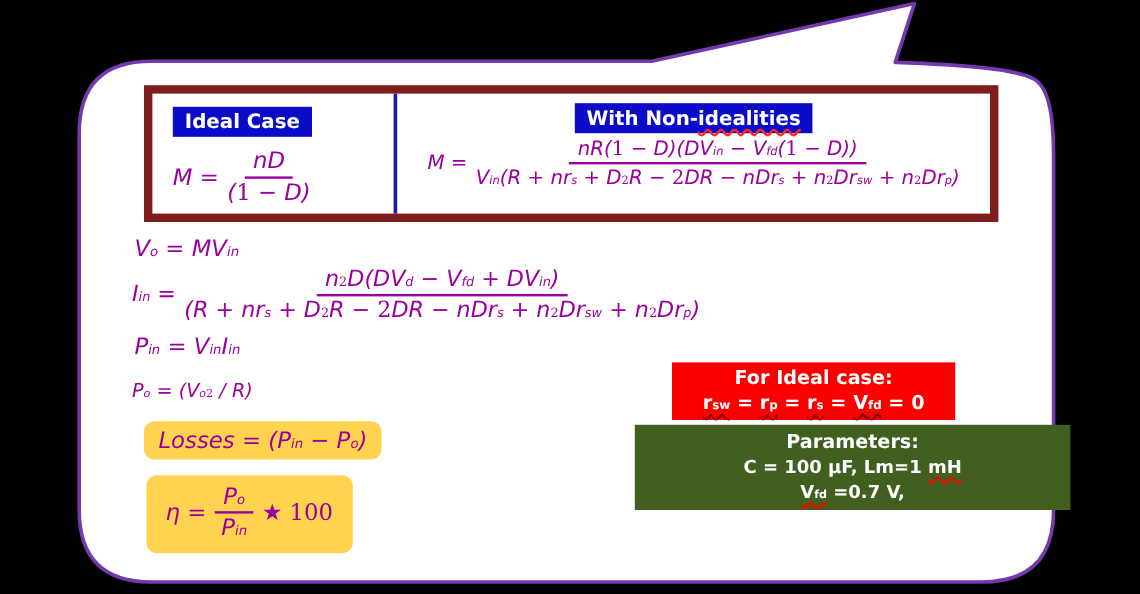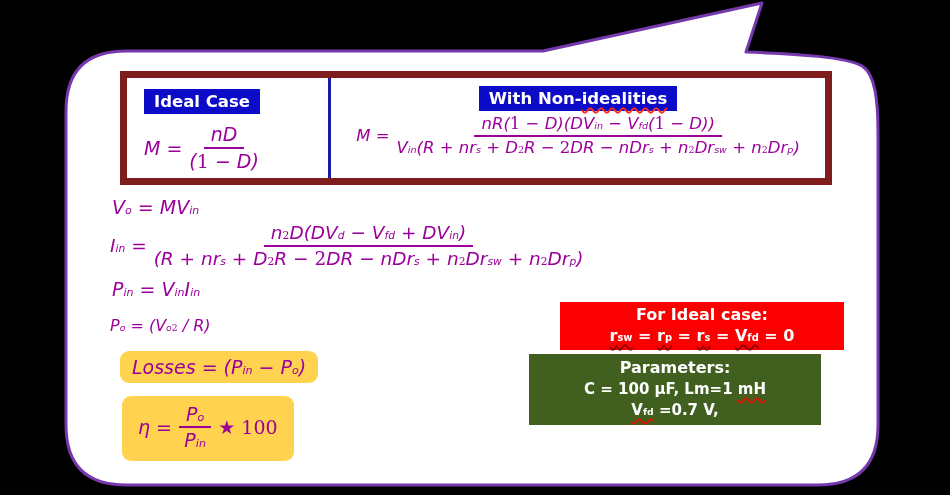--- a/index.html
+++ b/index.html
@@ -32,22 +32,22 @@
   
   .sq{text-decoration-line:underline;text-decoration-style:wavy;
       text-decoration-color:#e01000;text-decoration-thickness:2px;text-underline-offset:3px;}
   .chip .sq{text-decoration-color:#ff2a1a;}
   .note-red .sq{text-decoration-color:#8b0000;}
 
   
   .hl{background:#FFD24F;border-radius:9px;display:inline-flex;align-items:center;}
   .note{color:#fff;font-weight:700;text-align:center;box-sizing:border-box;}
   .note sub{font-size:62%;vertical-align:-22%;line-height:0;}
-  .note-red{background:#FB0000;width:284px;padding:2px 0 4px 0;font-size:16px;line-height:1.32;}
-  .note-green{background:#41601F;width:292px;padding:3px 0 5px 0;font-size:15px;line-height:1.38;}
+  .note-red{background:#FB0000;width:236px;padding:2px 0 4px 0;font-size:16px;line-height:1.32;}
+  .note-green{background:#41601F;width:363px;padding:3px 0 5px 0;font-size:15px;line-height:1.38;}
   .note .title{font-size:16px;}
 </style>
 </head>
 <body>
 
 <div class="stage">
 
   <svg class="bubble-svg" width="950" height="495" viewBox="0 0 950 495">
     <path d="M 126,51 H 543 L 762,3 L 746,52
              C 800,54 846,57 862,66 C 875,74 878,100 878,132

